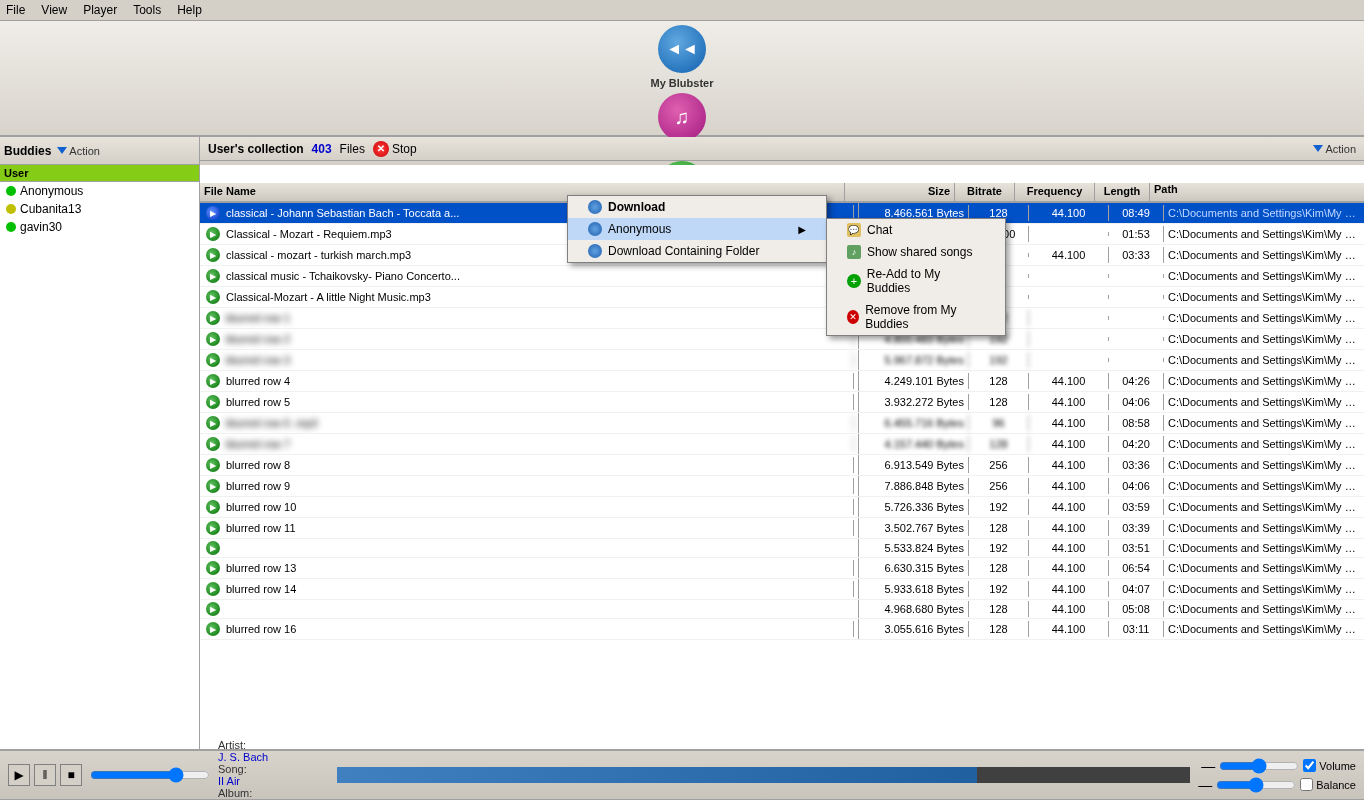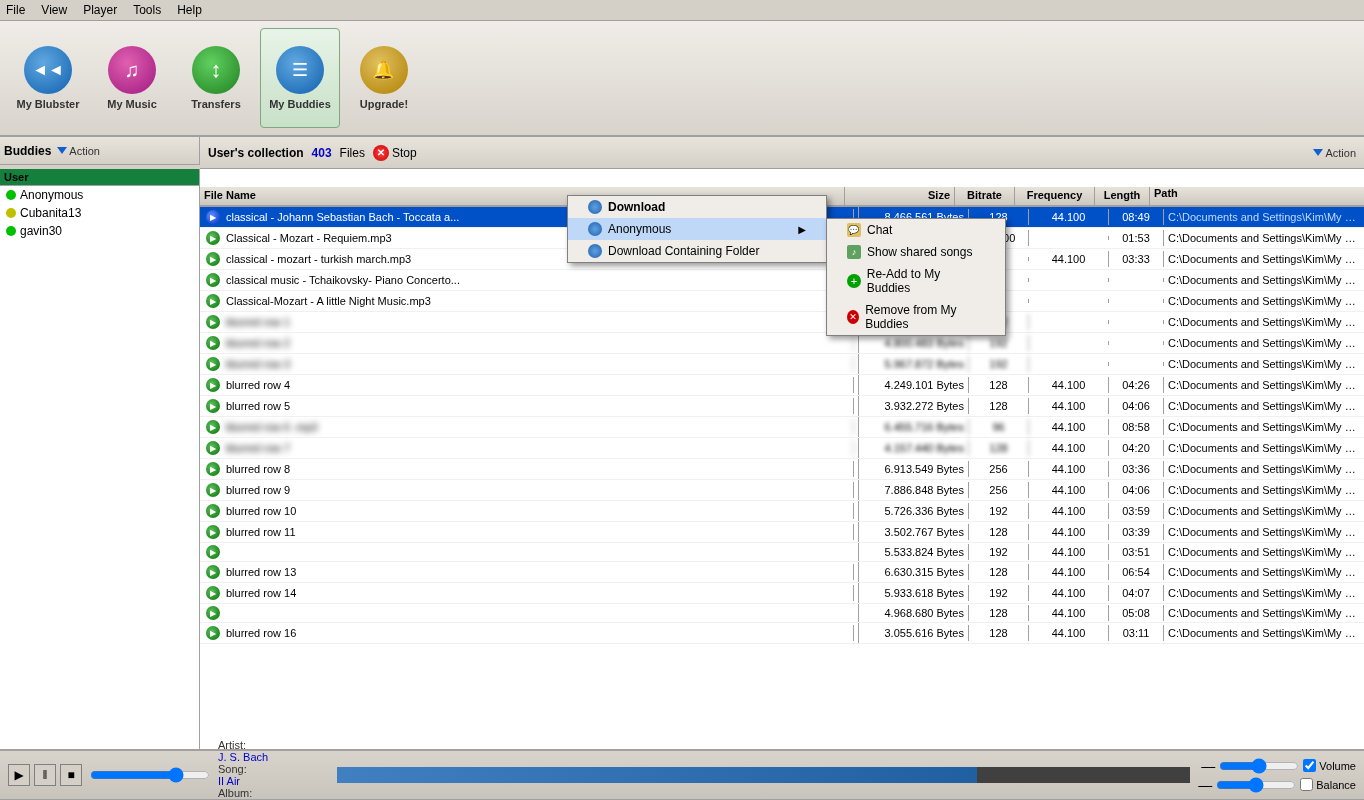--- a/index.html
+++ b/index.html
@@ -3,21 +3,21 @@
   <meta charset="utf-8">
   <style>
     * { margin: 0; padding: 0; box-sizing: border-box; }
     body { font-family: 'Segoe UI', Tahoma, Arial, sans-serif; font-size: 12px; background: #d4d0c8; width: 1364px; height: 800px; overflow: hidden; }
 
     
     .menubar { background: #d4d0c8; padding: 3px 6px; display: flex; gap: 16px; border-bottom: 1px solid #a0a0a0; }
     .menubar span { font-size: 12px; cursor: pointer; }
 
     
-    .toolbar { background: linear-gradient(to bottom, #f0ede8, #d8d4cc); display: flex; padding: 4px 8px; gap: 4px; border-bottom: 2px solid #a0a0a0; height: 116px; align-items: center; }
+    .toolbar { background: linear-gradient(to bottom, #f0ede8, #d8d4cc); display: flex; padding: 4px 8px; gap: 4px; border-bottom: 2px solid #a0a0a0; height: 116px; align-items: center; flex-direction: column; }
     .toolbar-btn { display: flex; flex-direction: column; align-items: center; justify-content: center; width: 80px; height: 100px; cursor: pointer; border: none; background: transparent; gap: 4px; }
     .toolbar-btn.active { background: linear-gradient(to bottom, #e8f4e8, #c8e0c8); border: 1px solid #80a880; border-radius: 4px; }
     .toolbar-icon { width: 48px; height: 48px; display: flex; align-items: center; justify-content: center; }
     .toolbar-label { font-size: 11px; font-weight: bold; color: #333; }
 
     
     .icon-blubster { width: 48px; height: 48px; background: radial-gradient(circle at 40% 35%, #60a8e0, #1060b0); border-radius: 50%; display: flex; align-items: center; justify-content: center; }
     .icon-blubster::after { content: '◄◄'; color: white; font-size: 16px; }
 
     .icon-mymusic { width: 48px; height: 48px; background: radial-gradient(circle at 40% 35%, #e060b0, #a01880); border-radius: 50%; display: flex; align-items: center; justify-content: center; }
@@ -37,33 +37,33 @@
 
     .icon-upgrade { width: 48px; height: 48px; background: radial-gradient(circle at 40% 35%, #e0c060, #b08000); border-radius: 50%; display: flex; align-items: center; justify-content: center; }
     .icon-upgrade::after { content: '🔔'; font-size: 18px; }
 
     
     .buddies-bar { background: linear-gradient(to bottom, #e8e4dc, #d4d0c8); padding: 2px 4px; display: flex; align-items: center; gap: 6px; border-bottom: 1px solid #a0a0a0; height: 28px; }
     .buddies-bar-title { font-weight: bold; font-size: 12px; }
     .action-btn { display: flex; align-items: center; gap: 2px; cursor: pointer; color: #333; font-size: 11px; }
     .blue-triangle { width: 0; height: 0; border-left: 5px solid transparent; border-right: 5px solid transparent; border-top: 7px solid #1060d0; }
 
-    .collection-bar { background: linear-gradient(to bottom, #e8e4dc, #d4d0c8); padding: 2px 8px; display: flex; align-items: center; gap: 8px; border-bottom: 1px solid #a0a0a0; height: 32px; text-align: center; }
+    .collection-bar { background: linear-gradient(to bottom, #e8e4dc, #d4d0c8); padding: 2px 8px; display: flex; align-items: center; gap: 8px; border-bottom: 1px solid #a0a0a0; height: 24px; text-align: center; }
     .collection-title { font-weight: bold; }
     .collection-count { color: #0000cc; font-weight: bold; }
     .stop-btn { display: flex; align-items: center; gap: 3px; cursor: pointer; }
     .red-x { width: 16px; height: 16px; background: radial-gradient(circle, #ff4040, #cc0000); border-radius: 50%; display: flex; align-items: center; justify-content: center; color: white; font-size: 10px; font-weight: bold; }
 
     .right-action { margin-left: auto; display: flex; align-items: center; gap: 4px; }
 
     
     .panels { display: flex; flex: 1; overflow: hidden; }
 
     .buddies-panel { width: 200px; background: white; border-right: 1px solid #a0a0a0; overflow-y: auto; }
-    .buddies-panel-header { background: #15803d; padding: 2px 4px; font-weight: bold; font-size: 11px; border-bottom: 1px solid #a0a0a0; }
+    .buddies-panel-header { background: #84cc16; padding: 2px 4px; font-weight: bold; font-size: 11px; border-bottom: 1px solid #a0a0a0; }
 
     .buddy-item { display: flex; align-items: center; gap: 4px; padding: 2px 6px; cursor: pointer; font-size: 12px; }
     .buddy-dot { width: 10px; height: 10px; border-radius: 50%; }
     .dot-green { background: #00c000; }
     .dot-yellow { background: #c0c000; }
 
     .files-panel { flex: 1; background: white; overflow: hidden; display: flex; flex-direction: column; }
 
     .table-header { display: flex; background: linear-gradient(to bottom, #e8e4dc, #ccc8c0); border-bottom: 2px solid #a0a0a0; font-size: 11px; font-weight: bold; min-height: 20px; margin-top: 18px; }
     .col-filename { flex: 1; padding: 2px 4px; border-right: 1px solid #a0a0a0; }

